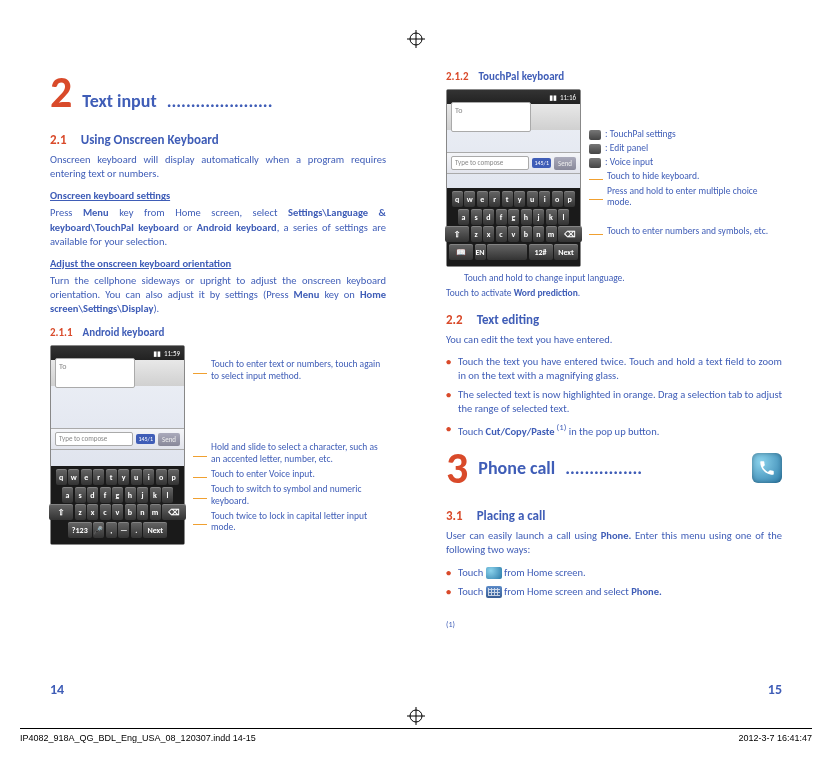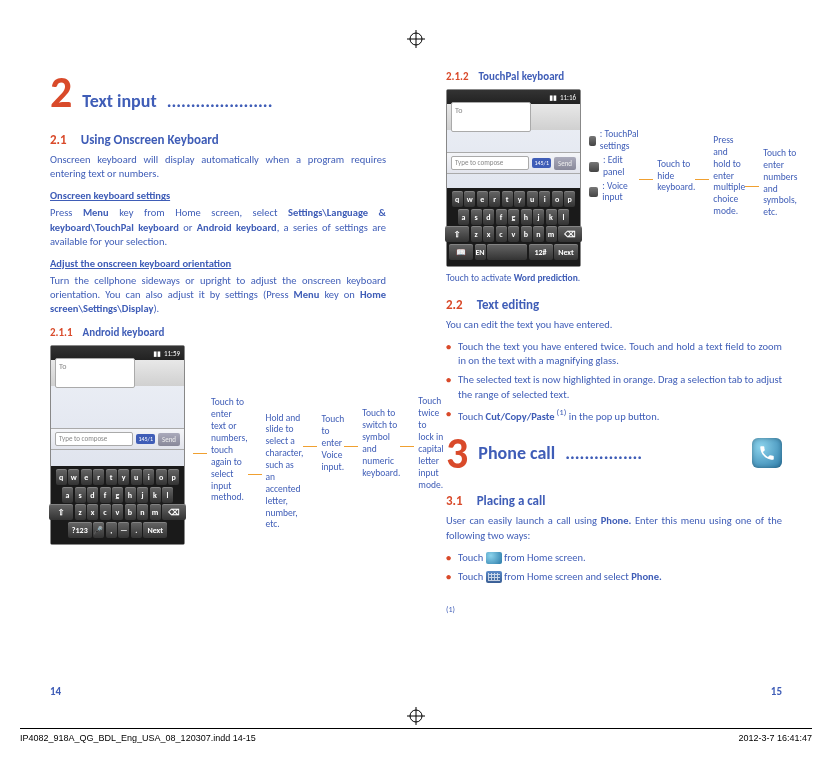--- a/index.html
+++ b/index.html
@@ -31,37 +31,37 @@
   .compose-bar { position:absolute; left:0; right:0; height:22px; display:flex; align-items:center; gap:3px; padding:0 4px; background:linear-gradient(#f4f5f8,#e2e4ec); border-top:1px solid #aaa; border-bottom:1px solid #aaa; }
   .compose-field { flex:1; height:14px; background:#fff; border:1px solid #aaa; border-radius:2px; font-size:7px; color:#888; padding-left:3px; line-height:12px; }
   .char-badge { background:#3f5db7; color:#fff; font-size:6px; padding:1px 2px; border-radius:2px; }
   .send-btn { background:linear-gradient(#aab,#889); color:#eee; font-size:7px; padding:2px 4px; border-radius:2px; }
   .kbd { position:absolute; left:0; right:0; bottom:0; background:#1a1a1a; padding:3px 2px 2px 2px; }
   .krow { display:flex; gap:1.5px; justify-content:center; margin-bottom:1.5px; }
   .key { background:linear-gradient(#666,#333); color:#fff; font-size:8px; height:16px; min-width:11px; border-radius:2px; display:flex; align-items:center; justify-content:center; font-weight:bold; box-shadow: inset 0 1px 0 rgba(255,255,255,.2); }
   .key.wide { min-width:18px; }
   .key.xwide { min-width:24px; }
   .key.space { flex:1; min-width:40px; }
-  .annots { display:flex; flex-direction:row; font-size:9.5px; color:#3f5db7; line-height:1.25; }
+  .annots { display:flex; flex-direction:column; font-size:9.5px; color:#3f5db7; line-height:1.25; }
   .annot-line { display:flex; align-items:center; gap:4px; margin-bottom:3px; }
   .annot-line::before { content:""; width:14px; height:0; border-top:1px solid #f0a030; margin-top:5px; flex-shrink:0; }
   .bullet-list { list-style:none; padding:0; }
   .bullet-list li { position:relative; padding-left:12px; color:#3f5db7; font-size:10.5px; line-height:1.35; margin-bottom:5px; text-align: justify; }
   .bullet-list li::before { content:"•"; position:absolute; left:0; top:0; color:#d94a2a; font-weight:bold; }
   .bullet-list li b { color:#3f5db7; }
   .phone-icon { width:30px; height:30px; border-radius:6px; background: radial-gradient(circle at 30% 30%, #8cd3ec, #2a7aa8); display:inline-flex; align-items:center; justify-content:center; vertical-align:middle; margin-left:4px; box-shadow: inset 0 0 4px rgba(0,0,0,.3); }
   .mini-icon { display:inline-block; width:16px; height:12px; background:linear-gradient(#5b8ac8,#3a5e94); border-radius:2px; vertical-align:middle; position:relative; }
   .mini-icon.grid::after { content:""; position:absolute; inset:2px; background: repeating-linear-gradient(0deg,#fff 0 1.5px, transparent 1.5px 3px), repeating-linear-gradient(90deg,#fff 0 1.5px, transparent 1.5px 3px); opacity:.7;}
   .mini-icon.phone { background: radial-gradient(circle at 30% 30%, #8cd3ec, #2a7aa8); }
   .legend-row { display:flex; align-items:center; gap:4px; color:#3f5db7; font-size:9.5px; margin-bottom:2px; }
   .legend-swatch { width:12px; height:10px; background:linear-gradient(#777,#444); border-radius:2px; display:inline-block; }
   .caption-under { color:#3f5db7; font-size:9.5px; margin-top:3px; line-height:1.25; }
   .footnote { display:flex; gap:6px; font-size:9px; color:#3f5db7; margin-top:20px; line-height:1.3; }
   .footnote-marker { font-size:8px; }
-  .page-num { position:absolute; bottom: 75px; font-size:11px; font-weight:bold; color:#3f5db7;margin-top:48px; }
+  .page-num { position:absolute; bottom: 75px; font-size:14px; font-weight:bold; color:#3f5db7;margin-top:48px; }
   .page-num.left { left: 50px; }
   .page-num.right { right: 50px; }
   .footer-bar { position:absolute; left:20px; right:20px; bottom:30px; border-top:1px solid #000; display:flex; justify-content:space-between; padding-top:4px; font-size:9px; color:#000; font-family: Arial, sans-serif; }
 </style>
 </head>
 <body>
 
 <div class="regmark regmark-top">
 <svg width="18" height="18">
       <circle cx="9" cy="9" r="6" fill="none" stroke="#000" stroke-width="1"></circle>
@@ -264,20 +264,21 @@
           <span>Touch to hide keyboard.</span>
         </div>
       <div class="annot-line">
           <span>Press and hold to enter multiple choice mode.</span>
         </div>
       <div class="annot-line" style="margin-top:14px;">
           <span>Touch to enter numbers and symbols, etc.</span>
         </div>
     </div>
   </div>
+  <p class="caption-under" style="padding-left:18px;">Touch and hold to change input language.</p>
   <p class="caption-under">
     <span>Touch to activate </span><b>Word prediction</b><span>.</span>
   </p>
 
   <div class="h2-row" style="margin-top:12px;">
     <span class="h2-num">2.2</span>
     <span class="h2-title">Text editing</span>
   </div>
   <p class="body-text">You can edit the text you have entered.</p>
   <ul class="bullet-list">

